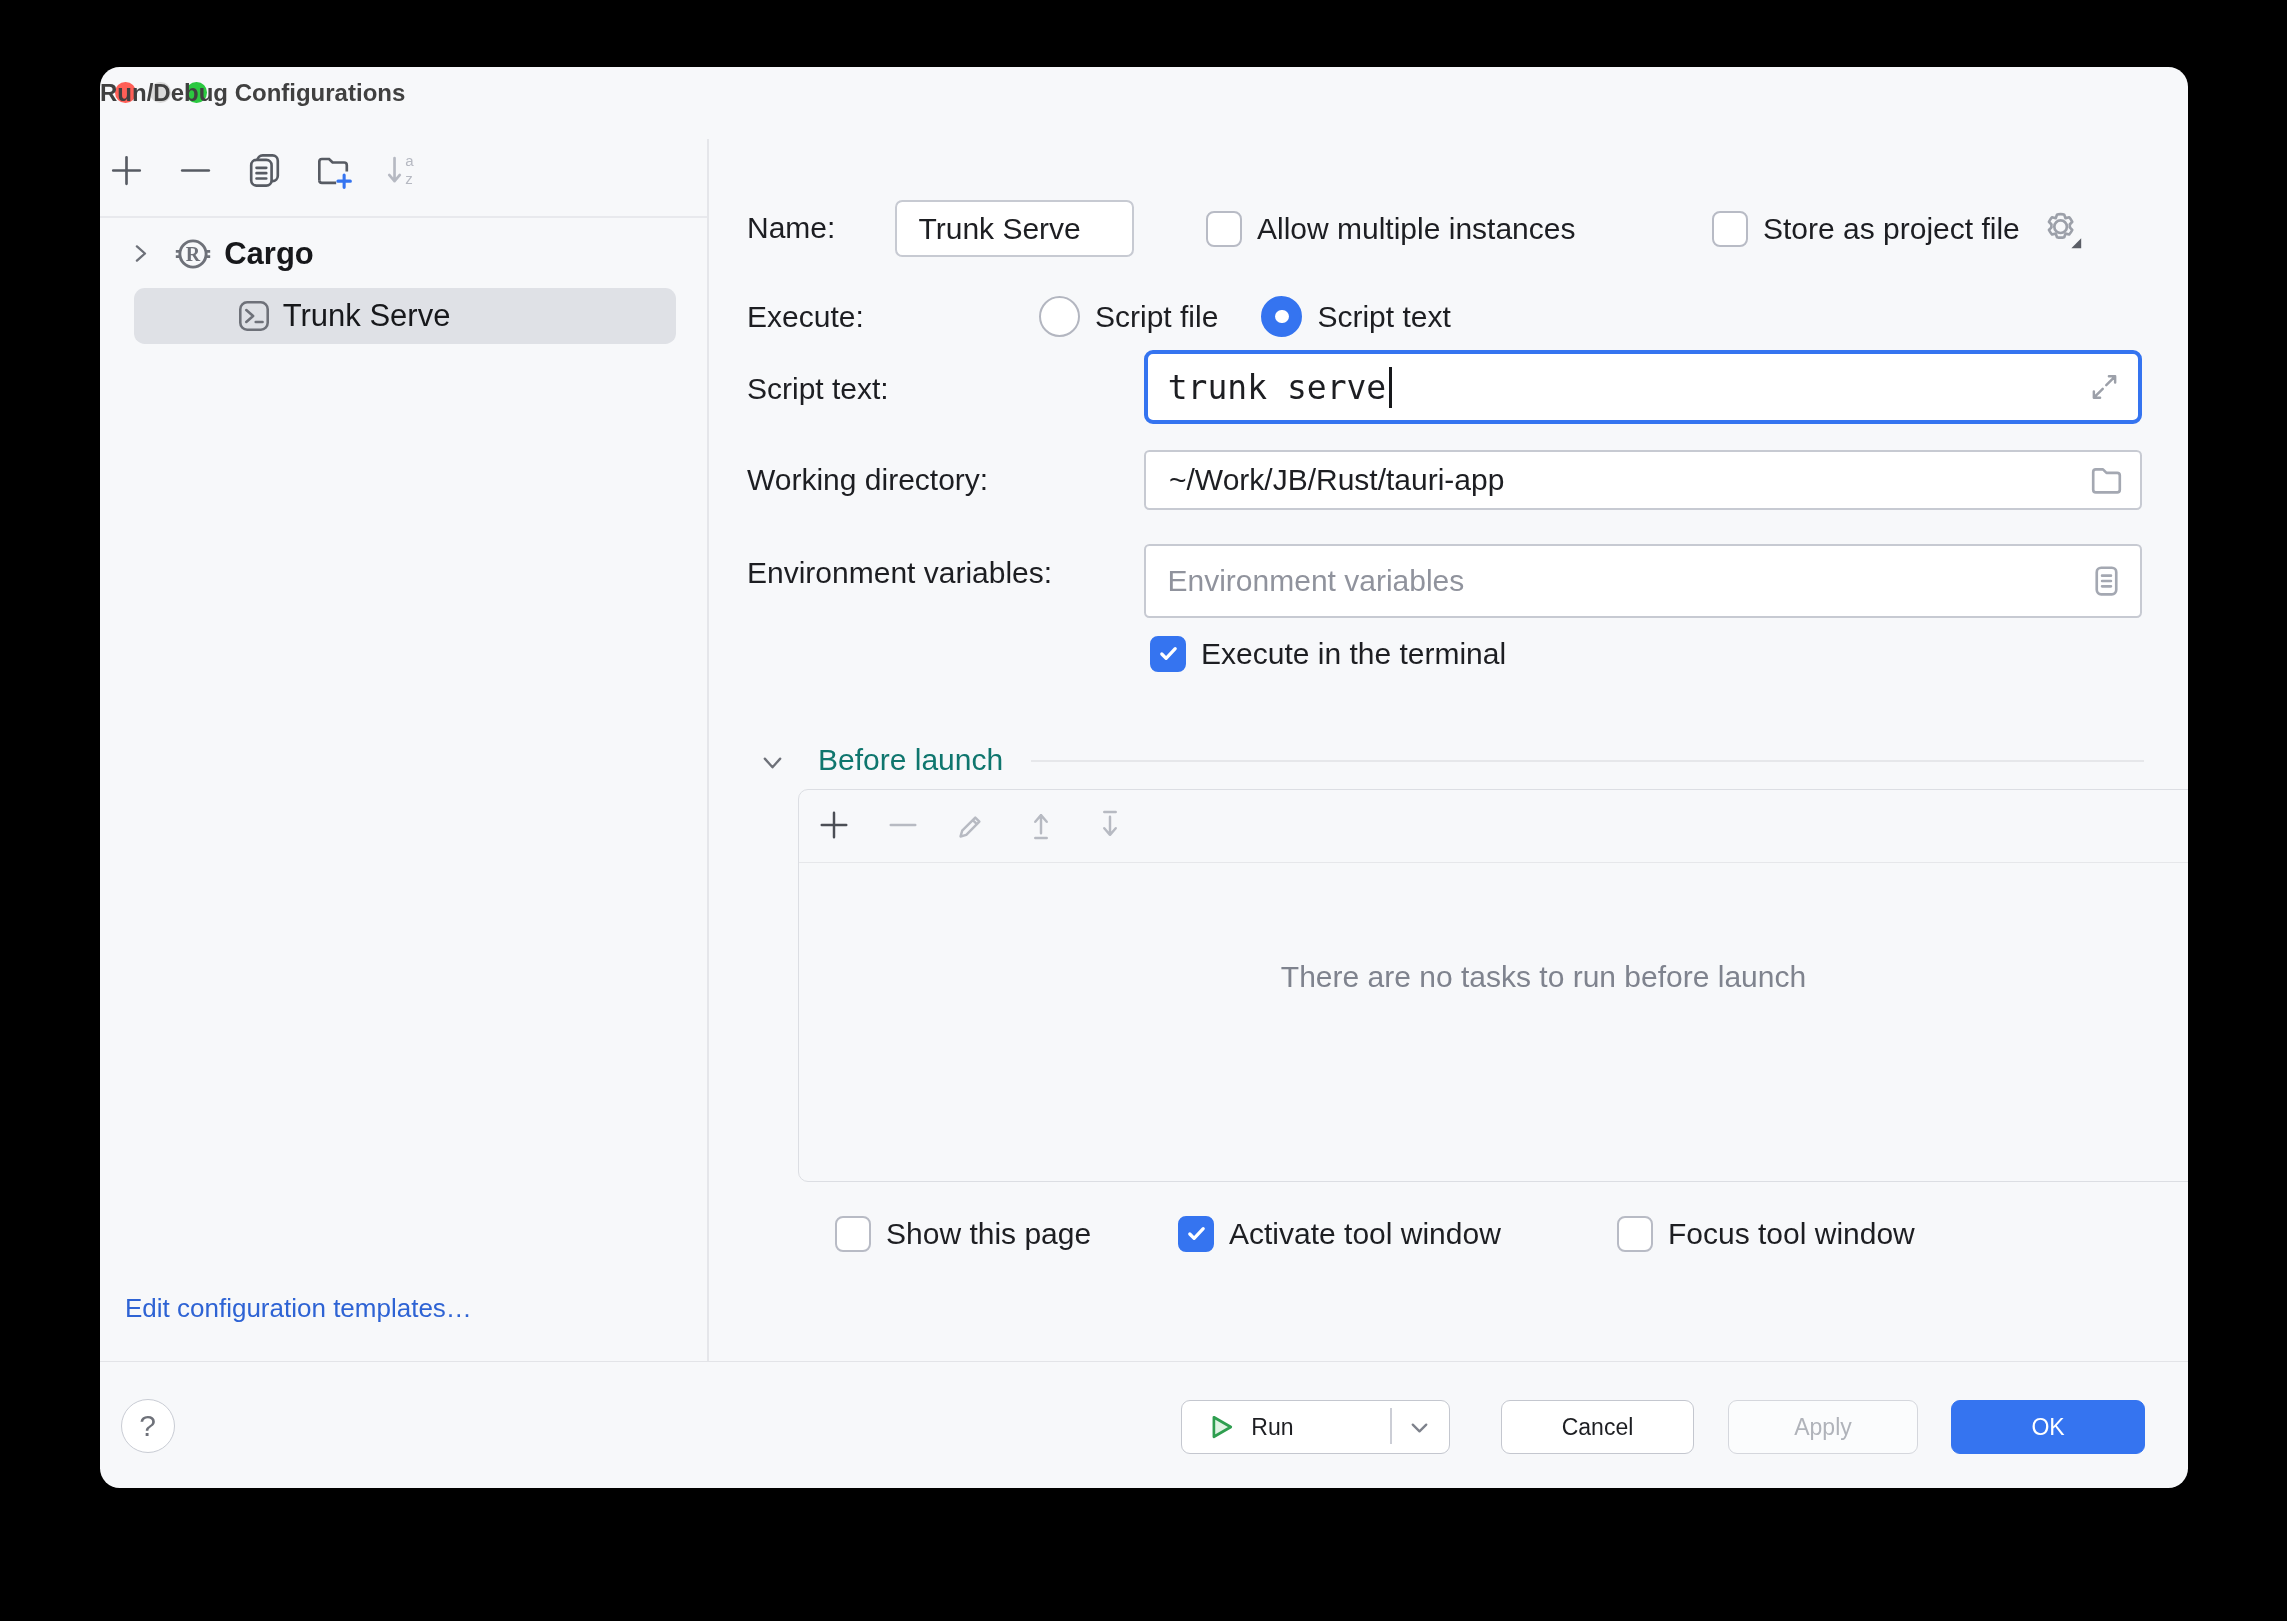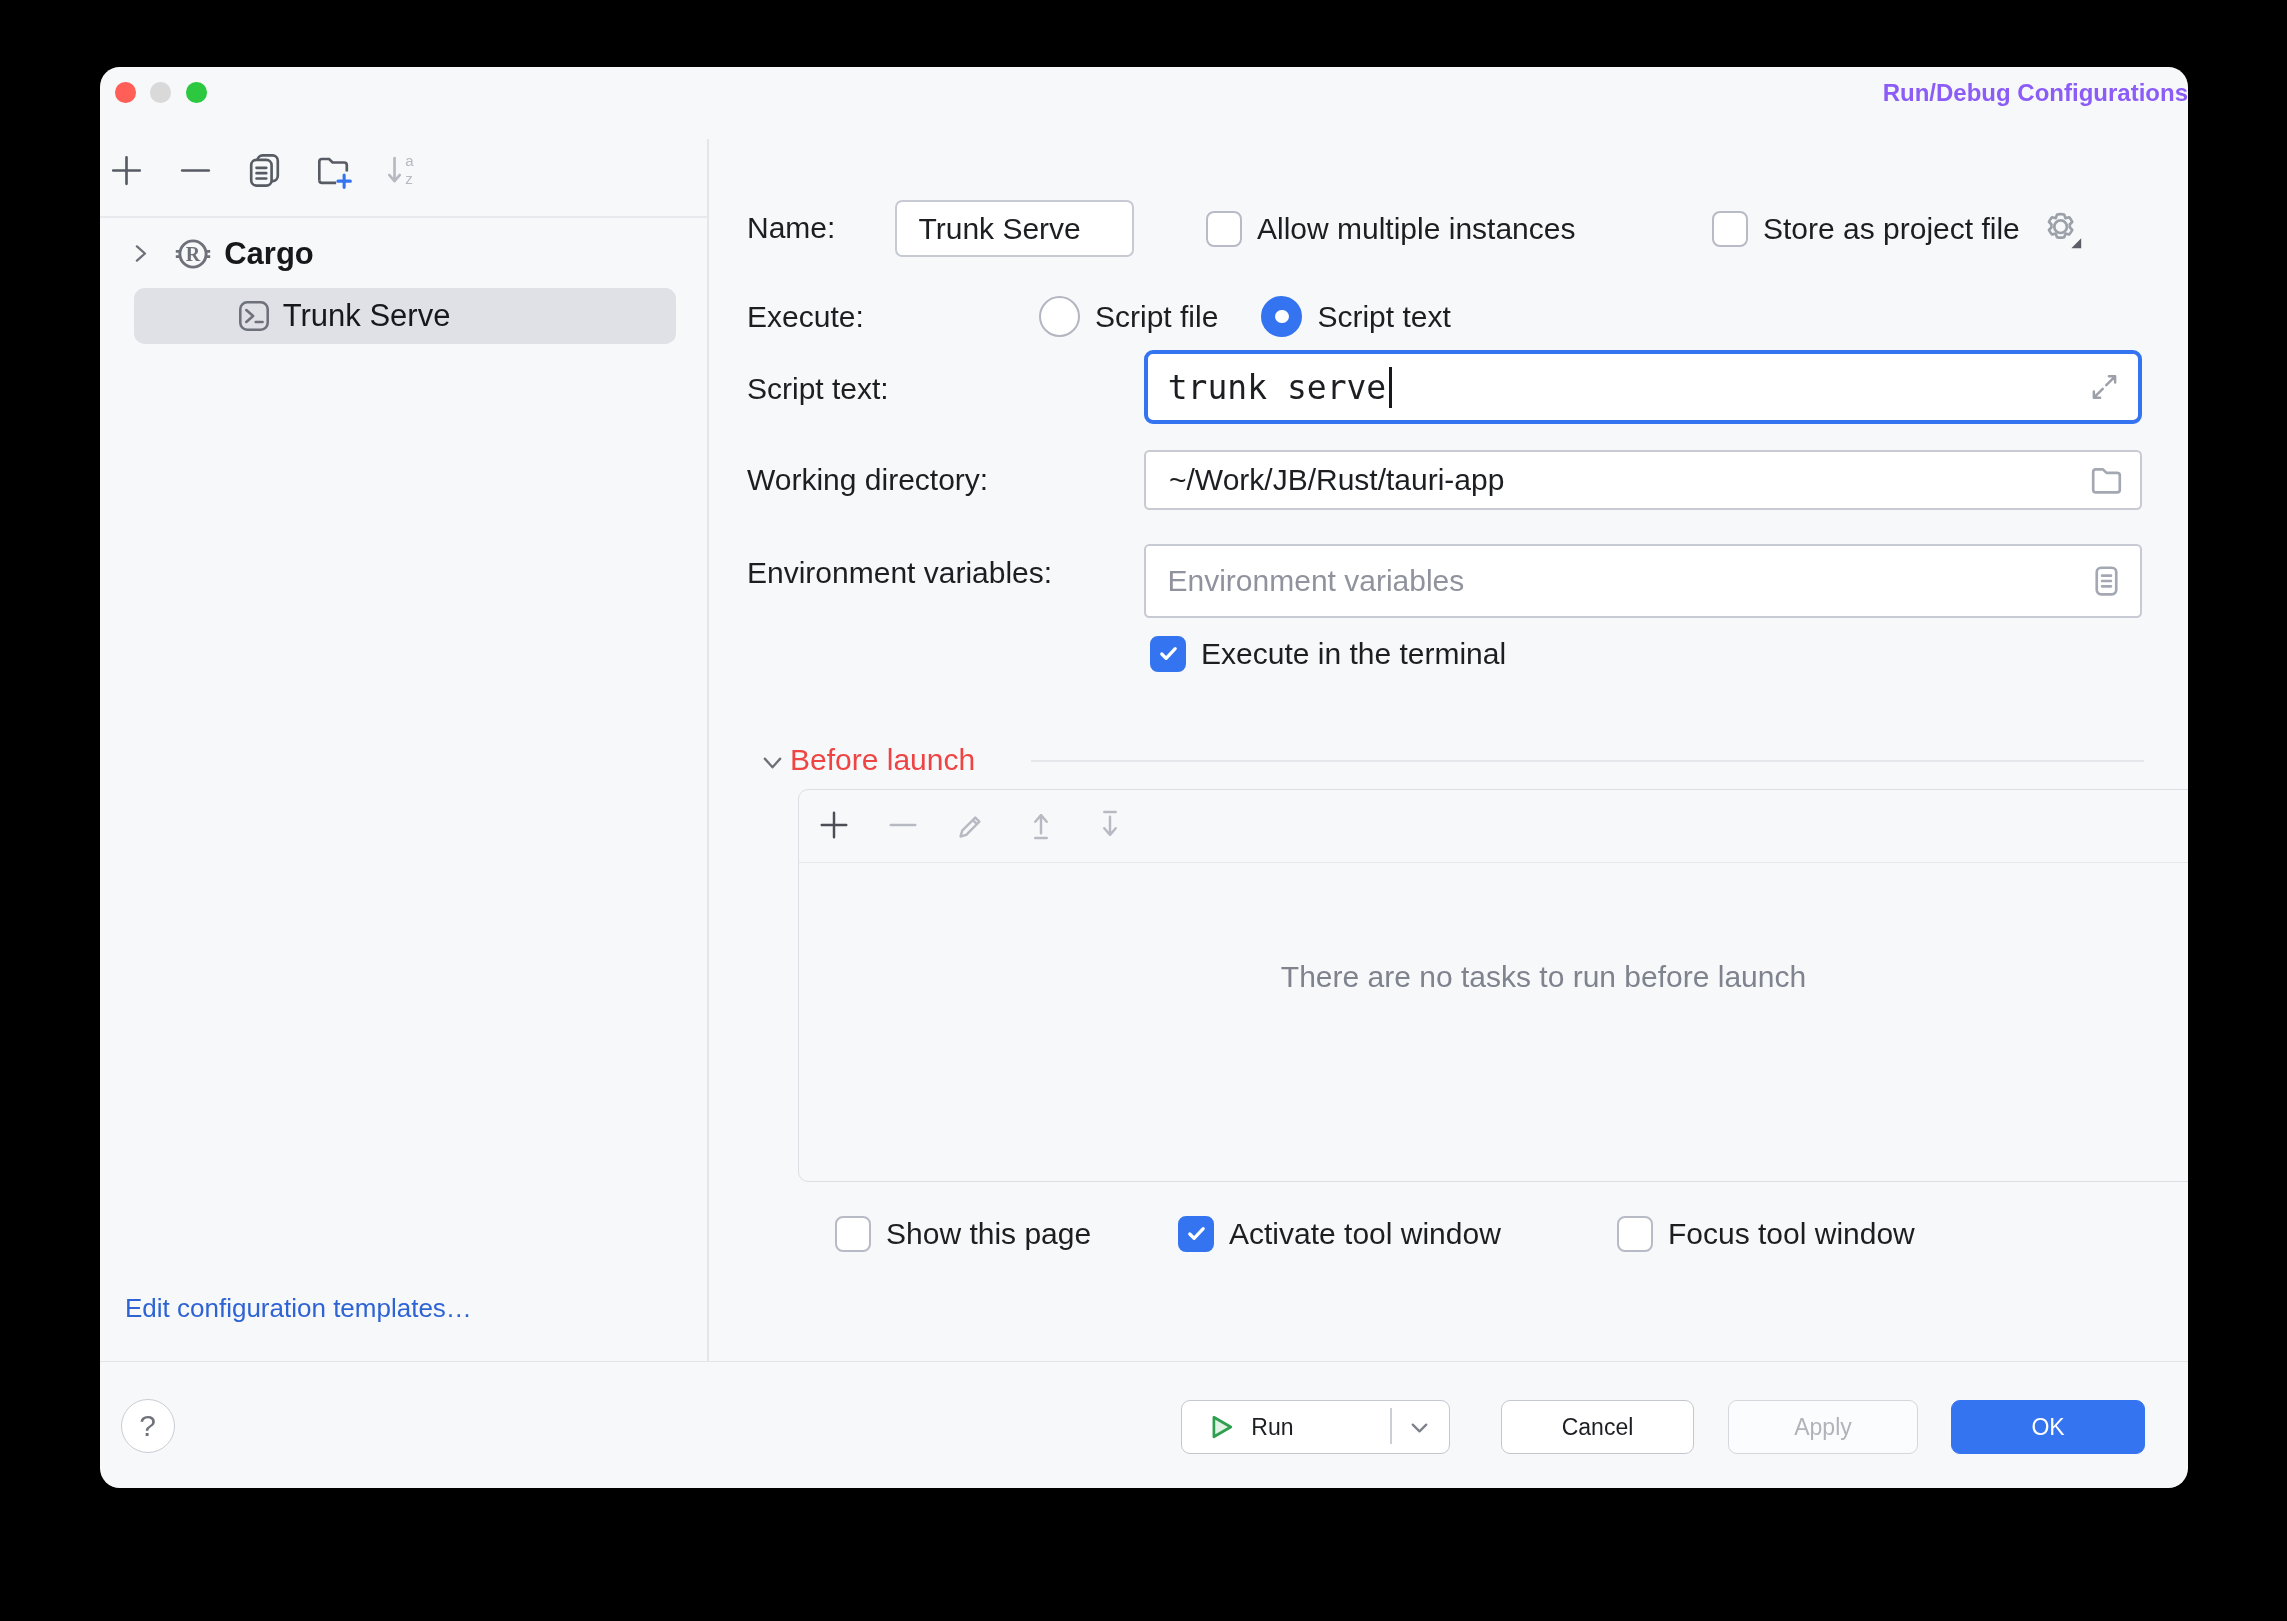--- a/index.html
+++ b/index.html
@@ -6,22 +6,22 @@
   html,body { width:2287px; height:1621px; background:#000; overflow:hidden;
               font-family:"Liberation Sans","DejaVu Sans",sans-serif; }
   .dialog { position:absolute; left:100px; top:67px; width:2088px; height:1421px;
             background:#f7f8fa; border-radius:19.7px; overflow:hidden;
             box-shadow:0 36px 90px rgba(0,0,0,.55); }
   
   .tl { position:absolute; width:20.6px; height:20.6px; border-radius:50%; top:15px; }
   .tl.red   { left:15px;  background:#ff5f57; }
   .tl.mid   { left:50px;  background:#d9d9d9; }
   .tl.green { left:86px;  background:#2bc840; }
-  .win-title { position:absolute; top:11.6px; left:0; width:100%; text-align:right;
-               font-size:24px; font-weight:bold; color:#8b5cf6; }
+  .win-title { position:absolute; top:11.6px; left:0; width:100%; text-align:left;
+               font-size:24px; font-weight:bold; color:#404040; }
   
   .side-divider { position:absolute; left:607px; top:72px; width:1.8px; height:1222px; background:#e5e6ea; }
   .side-toolbar { position:absolute; left:7.2px; top:85px; display:flex; gap:30px; }
   .tb-btn { width:39px; height:39px; display:flex; align-items:center; justify-content:center; }
   .side-sep { position:absolute; left:0; top:149px; width:607px; height:1.8px; background:#e8e9ed; }
   .tree { position:absolute; left:0; top:157px; width:607px; }
   .tree-row { height:59px; display:flex; align-items:center; padding-left:27px; }
   .tree-row .chev { width:27px; display:flex; justify-content:center; }
   .tree-row .ticon { margin-left:19.7px; margin-right:12.5px; display:flex; }
   .tree-label { font-size:31px; font-weight:bold; color:#17181b; }
@@ -45,21 +45,21 @@
   .radio-group { position:absolute; left:939px; top:229px; display:flex; align-items:center; }
   .script-field { left:1044px; top:283px; width:998px; height:74px; border:4.5px solid #3574f0; border-radius:9px;
                   padding-left:19.7px; font-family:"DejaVu Sans Mono","Liberation Mono",monospace; font-size:33px; }
   .caret { display:inline-block; width:2.7px; height:41px; background:#17181b; margin-left:2.7px; }
   .wd-field  { left:1044px; top:383px; width:998px; height:60px; padding-left:23px; border-radius:5.4px; }
   .env-field { left:1044px; top:477px; width:998px; height:74px; padding-left:21.5px; border-radius:5.4px; }
   .ph { color:#90939d; }
   .field-icon { position:absolute; right:14.3px; top:50%; transform:translateY(-50%); display:flex; }
   
   .bl-chev { position:absolute; left:659px; top:682px; }
-  .bl-title { position:absolute; left:690px; top:676px; font-size:30px; color:#ef4444; }
+  .bl-title { position:absolute; left:718px; top:676px; font-size:30px; color:#0f766e; }
   .bl-rule { position:absolute; left:931px; top:693px; width:1113px; height:1.8px; background:#e6e7ea; }
   .bl-panel { position:absolute; left:698px; top:722px; width:1491px; height:393px;
               border:1.8px solid #dcdee3; border-radius:10px; background:#f7f8fa; }
   .bl-toolbar { position:absolute; left:0; top:0; width:100%; height:73px; border-bottom:1.8px solid #e6e7ea;
                 display:flex; align-items:center; padding-left:15px; gap:30px; }
   .bl-empty { position:absolute; top:170px; width:100%; text-align:center; font-size:30px; color:#7f838e; }
   .opts-row { top:1138px; }
   
   .footer { position:absolute; left:0; top:1294px; width:100%; height:127px; border-top:1.8px solid #e3e4e8; }
   .help-btn { position:absolute; left:20.6px; top:37px; width:54px; height:54px; border-radius:50%;

